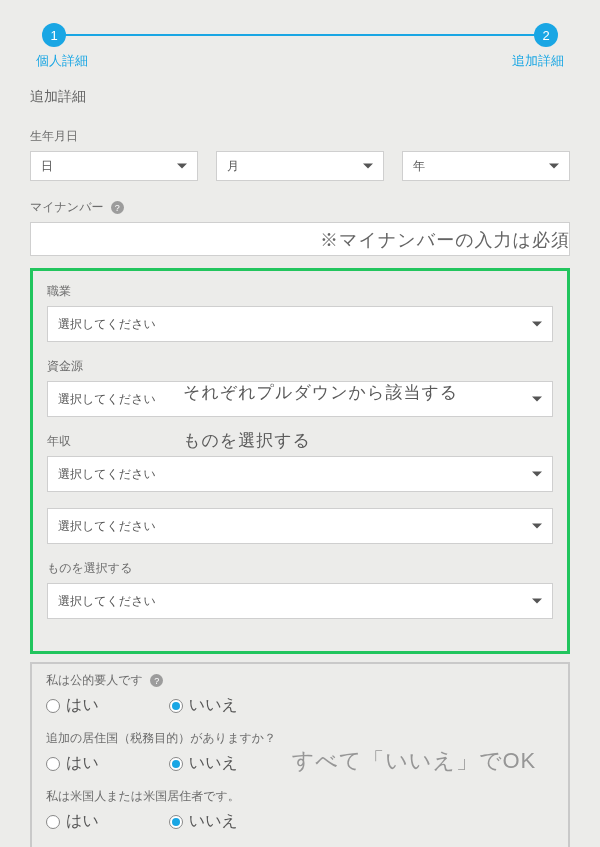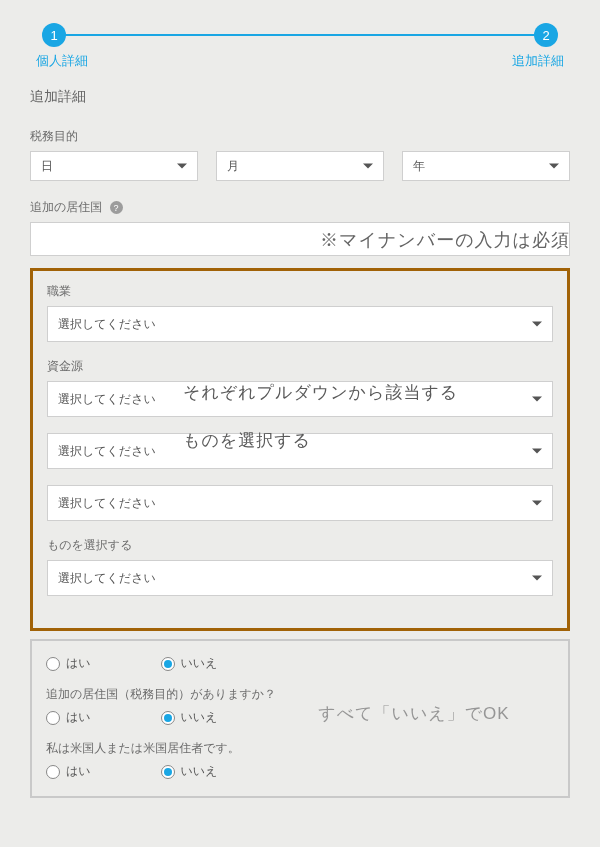--- a/index.html
+++ b/index.html
@@ -58,48 +58,48 @@
     }
 
     .help {
       display: inline-flex; width: 13px; height: 13px;
       border-radius: 50%; background: #9c9c9c; color: #fff;
       font-size: 9px; align-items: center; justify-content: center;
       margin-left: 4px; vertical-align: middle;
     }
 
     .box-dark {
-      border: 3px solid #a16207; padding: 12px 14px 16px;
+      border: 3px solid #22c55e; padding: 12px 14px 16px;
       margin-top: 12px; margin-bottom: 8px; background: #ececea;
       position: relative;
     }
     .box-light {
       border: 2px solid #c9c9c9; padding: 8px 14px 12px;
       background: #ececea; position: relative;
     }
     .field-block { margin-bottom: 16px; }
     .field-block:last-child { margin-bottom: 0; }
 
     .annot {
       position: absolute; color: #595959; font-size: 17px; font-weight: 500;
       pointer-events: none; letter-spacing: 1px;
     }
     .annot-red {
-      color: #969696; font-size: 17px; text-align: center; font-weight: 500;
+      color: #969696; font-size: 22px; text-align: center; font-weight: 500;
       pointer-events: none; letter-spacing: 1px;
     }
     .mynumber-wrap { position: relative; margin-bottom: 6px; }
     .mynumber-annot {
       position: absolute; left: 0; right: 0; top: 6px; text-align: right;
       color: #646464; font-size: 18px; font-weight: 500; letter-spacing: 1px;
       pointer-events: none;
     }
 
     .radio-row { display: flex; gap: 70px; margin-top: 6px; }
-    .radio-item { display: flex; align-items: center; gap: 6px; font-size: 12px; color: #555; }
+    .radio-item { display: flex; align-items: center; gap: 6px; font-size: 16px; color: #555; }
     .radio {
       width: 14px; height: 14px; border: 1px solid #888; border-radius: 50%;
       display: inline-flex; align-items: center; justify-content: center;
       background: #fff;
     }
     .radio.checked::after {
       content: ""; width: 8px; height: 8px; border-radius: 50%; background: #19a6e4;
     }
     .question-block { margin-bottom: 14px; }
   </style>
@@ -111,35 +111,35 @@
   <div class="stepper">
     <div class="step-line"></div>
     <div class="step-circle left">1</div>
     <div class="step-circle right">2</div>
     <div class="step-label left">個人詳細</div>
     <div class="step-label right">追加詳細</div>
   </div>
 
   <div class="section-title">追加詳細</div>
 
-  <label class="label">税務目的</label>
+  <label class="label">生年月日</label>
   <div class="row-3 select-sm">
     <div class="select">
       <span>日</span>
     </div>
     <div class="select">
       <span>月</span>
     </div>
     <div class="select">
       <span>年</span>
     </div>
   </div>
 
   <label class="label">
-    <span>追加の居住国</span>
+    <span>マイナンバー</span>
     <span class="help">?</span>
   </label>
   <div class="mynumber-wrap">
     <input class="input" type="text" style="">
     <div class="mynumber-annot">※マイナンバーの入力は必須</div>
   </div>
 
   <div class="box-dark">
     <div class="field-block">
       <label class="label">職業</label>
@@ -147,20 +147,21 @@
         <span>選択してください</span>
       </div>
     </div>
     <div class="field-block">
       <label class="label">資金源</label>
       <div class="select">
         <span>選択してください</span>
       </div>
     </div>
     <div class="field-block">
+      <label class="label">年収</label>
       <div class="select">
         <span>選択してください</span>
       </div>
     </div>
     <div class="field-block">
       <div class="select">
         <span>選択してください</span>
       </div>
     </div>
     <div class="field-block">
@@ -169,20 +170,24 @@
         <span>選択してください</span>
       </div>
     </div>
 
     <div class="annot" style="left:150px; top:110px;">それぞれプルダウンから該当する</div>
     <div class="annot" style="left:150px; top:158px;">ものを選択する</div>
   </div>
 
   <div class="box-light">
     <div class="question-block">
+      <label class="label">
+        <span>私は公的要人です</span>
+        <span class="help">?</span>
+      </label>
       <div class="radio-row">
         <div class="radio-item">
           <span class="radio"></span>
           <span>はい</span>
         </div>
         <div class="radio-item">
           <span class="radio checked"></span>
           <span>いいえ</span>
         </div>
       </div>

